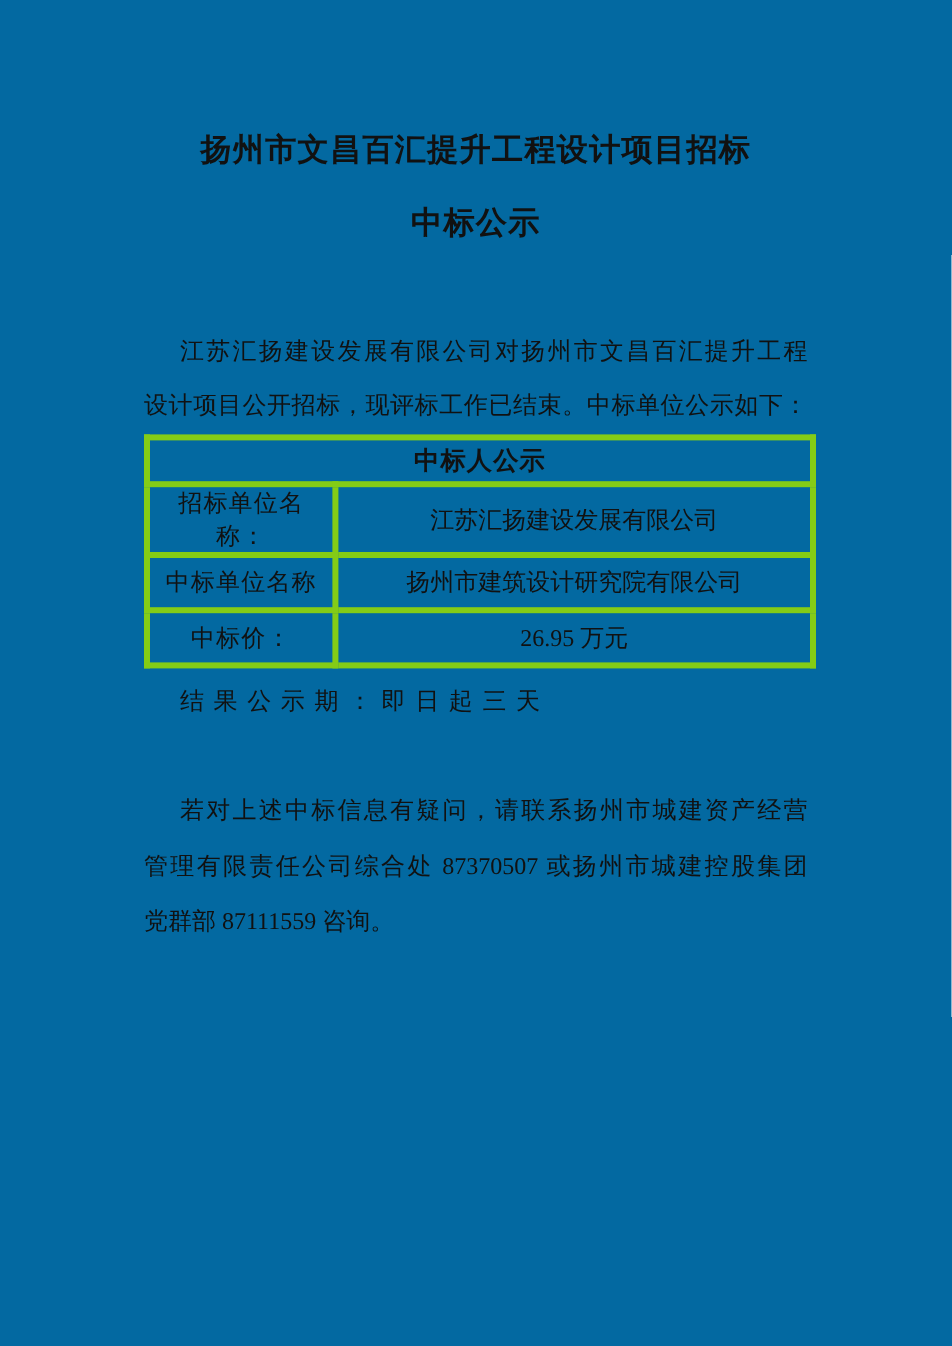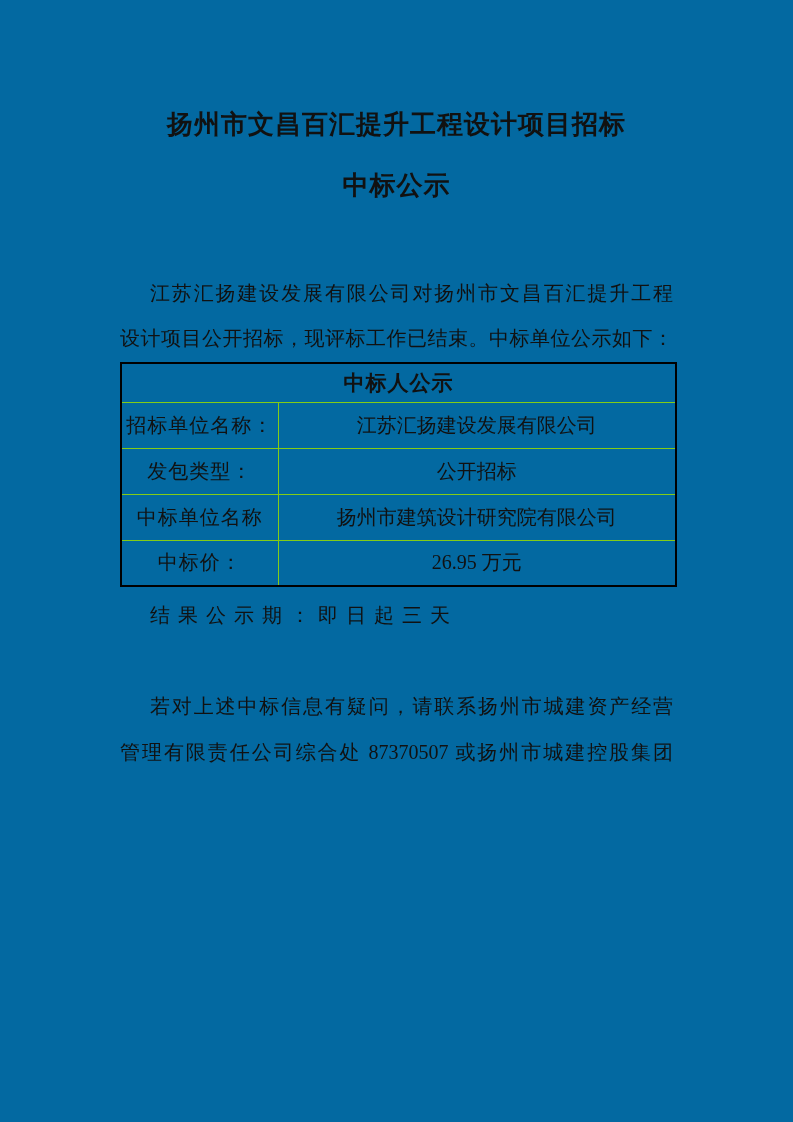--- a/index.html
+++ b/index.html
@@ -47,21 +47,21 @@
     width: 555px;
     border-collapse: collapse;
     table-layout: fixed;
     border: 2px solid #000;
     font-size: 20px;
   }
   table.bid-table col.c-label { width: 157px; }
   table.bid-table col.c-value { width: 398px; }
   table.bid-table th,
   table.bid-table td {
-    border: 1px solid #84cc16;
+    border: 5px solid #84cc16;
     text-align: center;
     vertical-align: middle;
     padding: 0 4px;
   }
   table.bid-table th {
     height: 39px;
     font-size: 21px;
     font-weight: bold;
     letter-spacing: 1px;
   }
@@ -99,35 +99,32 @@
         </colgroup>
       <tbody>
           <tr>
         <th colspan="2">中标人公示</th>
       </tr>
       <tr>
         <td class="cell-label">招标单位名称：</td>
         <td class="cell-value">江苏汇扬建设发展有限公司</td>
       </tr>
       <tr>
-        <td class="cell-label">发包类型：</td>
-        <td class="cell-value">公开招标</td>
-      </tr>
-      <tr>
         <td class="cell-label">中标单位名称</td>
         <td class="cell-value">扬州市建筑设计研究院有限公司</td>
       </tr>
       <tr>
         <td class="cell-label">中标价：</td>
         <td class="cell-value">26.95 万元</td>
       </tr>
     </tbody>
       </table>
 
     <div class="result-line">结果公示期：即日起三天</div>
 
     <div class="para contact">
       <div class="line indent">若对上述中标信息有疑问，请联系扬州市城建资产经营</div>
       <div class="line">管理有限责任公司综合处 87370507 或扬州市城建控股集团</div>
+      <div class="line last">党群部 87111559 咨询。</div>
     </div>
 
   </div>
 </div>
 
 </body></html>

